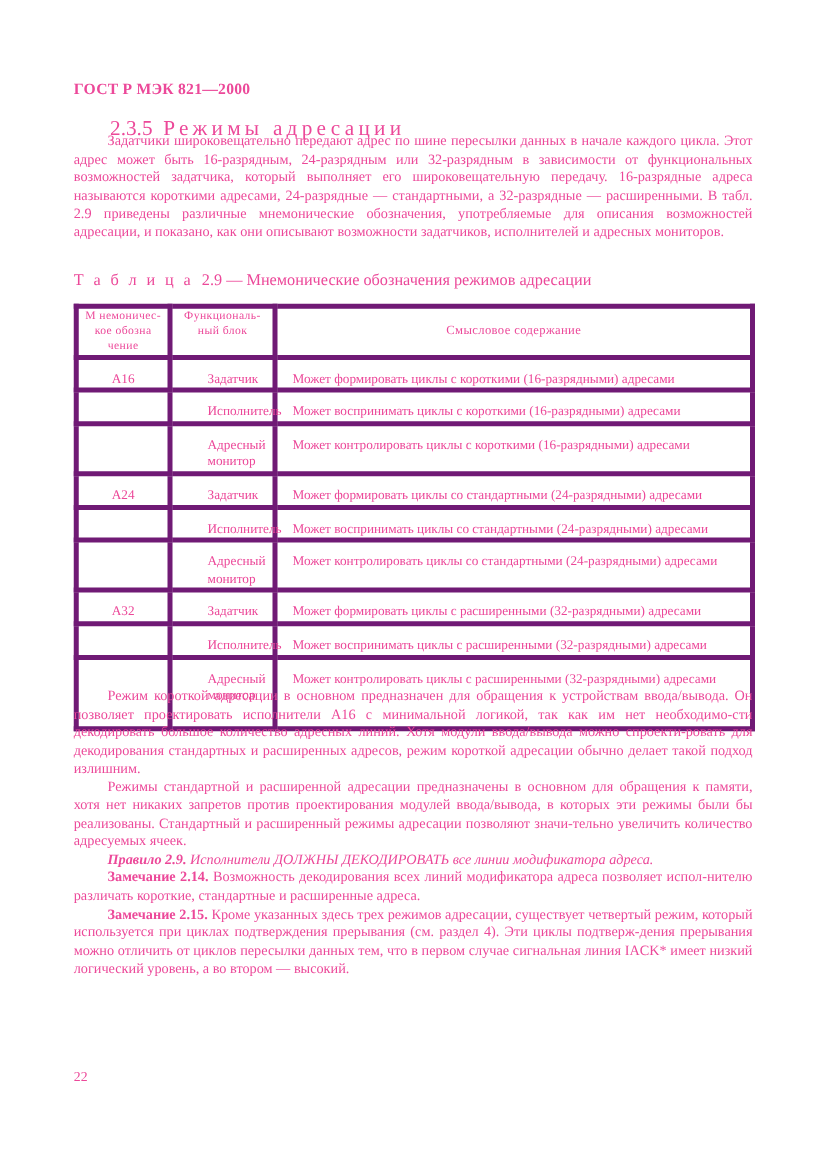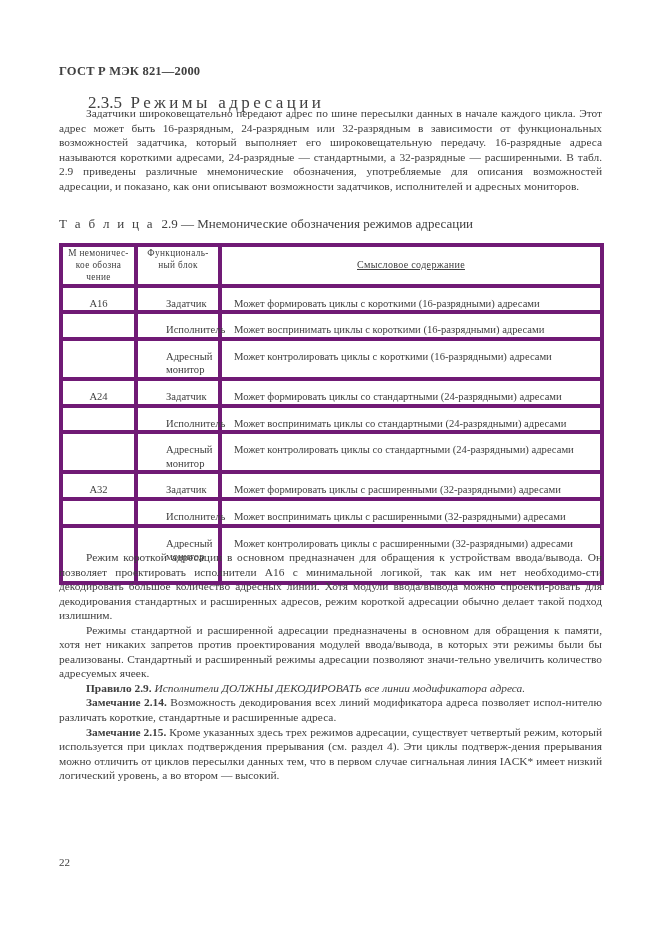--- a/index.html
+++ b/index.html
@@ -6,21 +6,21 @@
     margin: 0;
     padding: 0;
     background: #ffffff;
   }
   .page {
     position: relative;
     width: 661px;
     height: 936px;
     background: #ffffff;
     font-family: "Liberation Serif", "DejaVu Serif", serif;
-    color: #404040;
+    color: #ec4899;
     overflow: hidden;
   }
 
   
   .doc-header {
     position: absolute;
     left: 59px;
     top: 64px;
     font-size: 12.5px;
     font-weight: bold;
@@ -45,21 +45,21 @@
     line-height: 14.55px;
     text-align: justify;
     text-justify: inter-word;
     margin: 0;
     hyphens: manual;
   }
   .para.indent { text-indent: 27px; }
 
   .b { font-weight: bold; }
   .i { font-style: italic; }
-  .bi { font-weight: bold; }
+  .bi { font-weight: bold; font-style: italic; }
 
   
   .intro {
     position: absolute;
     left: 59px;
     top: 106px;
     width: 543px;
   }
 
   
@@ -102,21 +102,20 @@
     font-weight: normal;
     font-size: 9.3px;
     line-height: 12.2px;
     padding: 6px 3px 8px 3px;
     letter-spacing: 0.35px;
   }
   thead th.wide {
     font-size: 10.1px;
     vertical-align: middle;
     letter-spacing: 0.3px;
-    text-decoration: underline;
   }
 
   tbody td {
     border-top: none;
     border-bottom: none;
     line-height: 13.6px;
   }
   tbody tr td.mnemo {
     text-align: center;
     padding-top: 9px;

